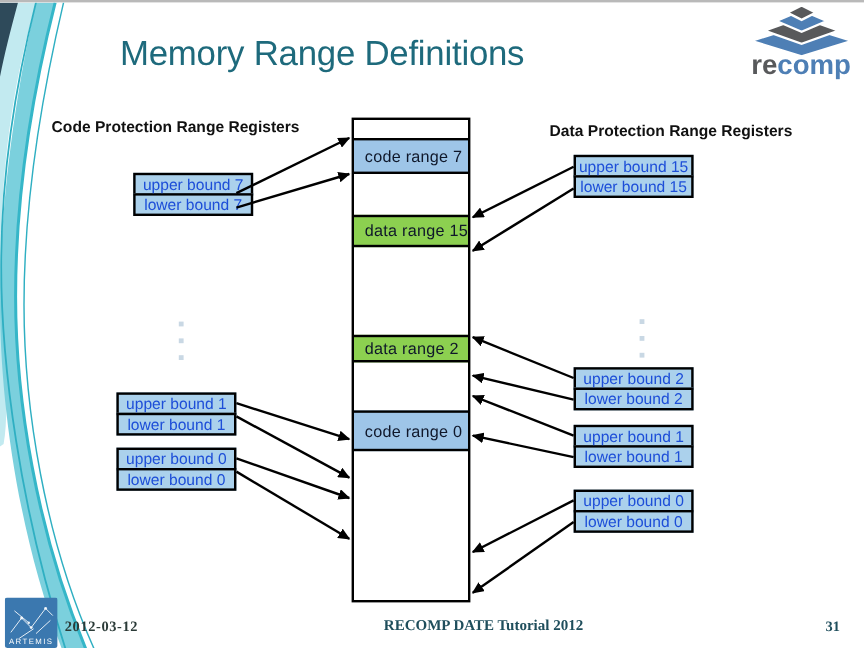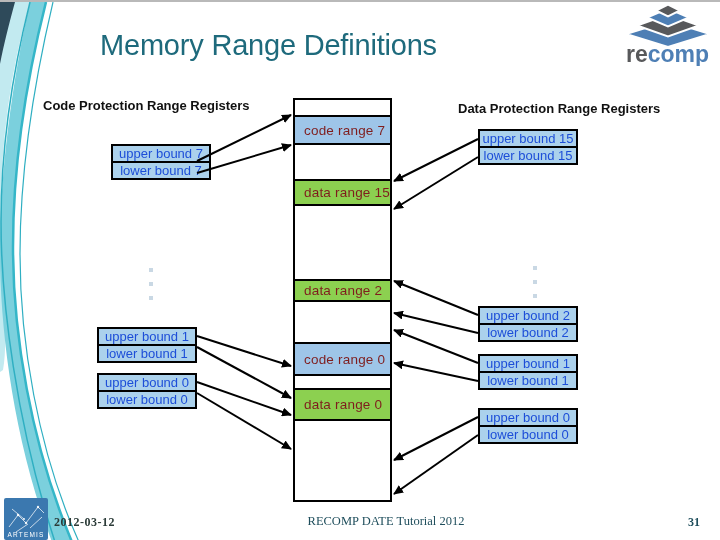--- a/index.html
+++ b/index.html
@@ -18,43 +18,43 @@
   .sect-head{font-size:13px;font-weight:bold;color:#111;white-space:nowrap;margin-left:25px;}
   
   .memcol{
     left:293px;top:96px;width:99px;height:404px;background:#fff;
     border:2px solid #000;box-sizing:border-box;
   }
   .memrow{box-sizing:border-box;width:100%;}
   .memrow.code,.memrow.data{
     border-top:2px solid #000;border-bottom:2px solid #000;
     display:flex;align-items:center;padding-left:9px;
-    font-size:13.5px;color:#7f1d1d;letter-spacing:0.2px;white-space:nowrap;
+    font-size:13.5px;color:#0f172a;letter-spacing:0.2px;white-space:nowrap;
   }
   .memrow.code{background:#9ec5e8;}
   .memrow.data{background:#8cd050;}
   
   .regbox{position:absolute;width:100px;}
   .regcell{
     height:19px;background:#abd1ec;border:2px solid #000;box-sizing:border-box;
     display:flex;align-items:center;justify-content:center;
     font-size:13px;color:#1d4ed8;white-space:nowrap;overflow:visible;
   }
   .regcell + .regcell{margin-top:-2px;}
   
   .dots{width:5px;}
   .dots span{display:block;width:4px;height:4px;background:#c9d8e4;margin:0 0 10px 0;}
   
   .footer-date{
     left:54px;top:513px;font-family:"Liberation Serif",serif;font-weight:bold;
     font-size:12px;color:#2b3b38;letter-spacing:0.5px;
   }
   .footer-center{
-    left:286px;top:512px;width:200px;text-align:center;
-    font-family:"Liberation Serif",serif;font-weight:normal;
+    left:286px;top:512px;width:200px;text-align:right;
+    font-family:"Liberation Serif",serif;font-weight:bold;
     font-size:12.5px;color:#1f4e5c;
   }
   .footer-page{
     left:688px;top:513px;font-family:"Liberation Serif",serif;font-weight:bold;
     font-size:12px;color:#1f4e5c;
   }
   svg{display:block;}
 </style>
 </head>
 <body>
@@ -91,21 +91,20 @@
     <div class="memrow code" style="height:30px">code range 7</div>
     <div class="memrow gap" style="height:34px"></div>
     <div class="memrow data" style="height:27px">data range 15</div>
     <div class="memrow gap" style="height:73px"></div>
     <div class="memrow data" style="height:23px">data range 2</div>
     <div class="memrow gap" style="height:19px"></div>
     <div class="memrow gap" style="height:5px"></div>
     <div class="memrow gap" style="height:16px"></div>
     <div class="memrow code" style="height:34px">code range 0</div>
     <div class="memrow gap" style="height:12px"></div>
-    <div class="memrow data" style="height:33px">data range 0</div>
     <div class="memrow gap" style="height:8px"></div>
   </div>
 
   <div class="regbox" style="left:111px;top:142px;">
     <div class="regcell">upper bound 7</div>
     <div class="regcell">lower bound 7</div>
   </div>
   <div class="regbox" style="left:97px;top:325px;">
     <div class="regcell">upper bound 1</div>
     <div class="regcell">lower bound 1</div>

